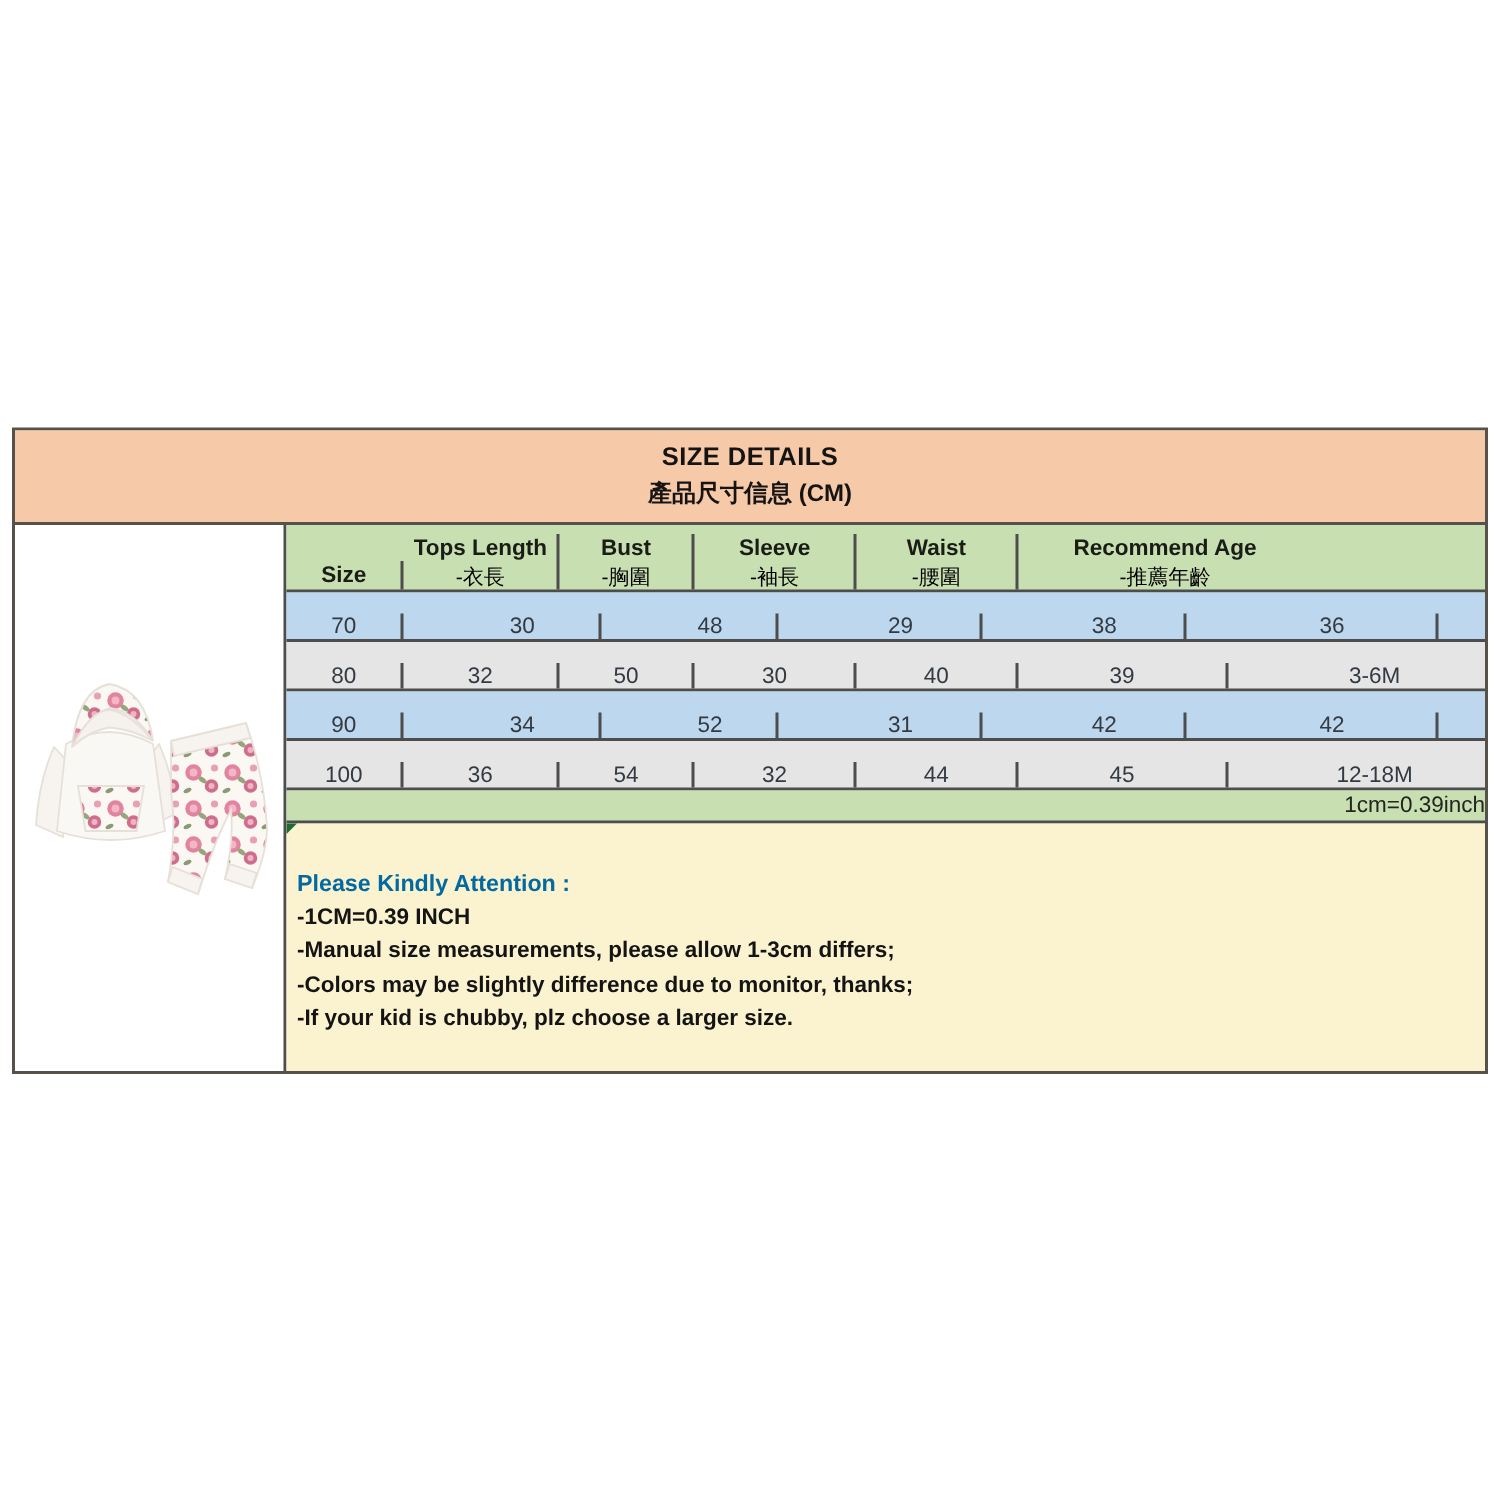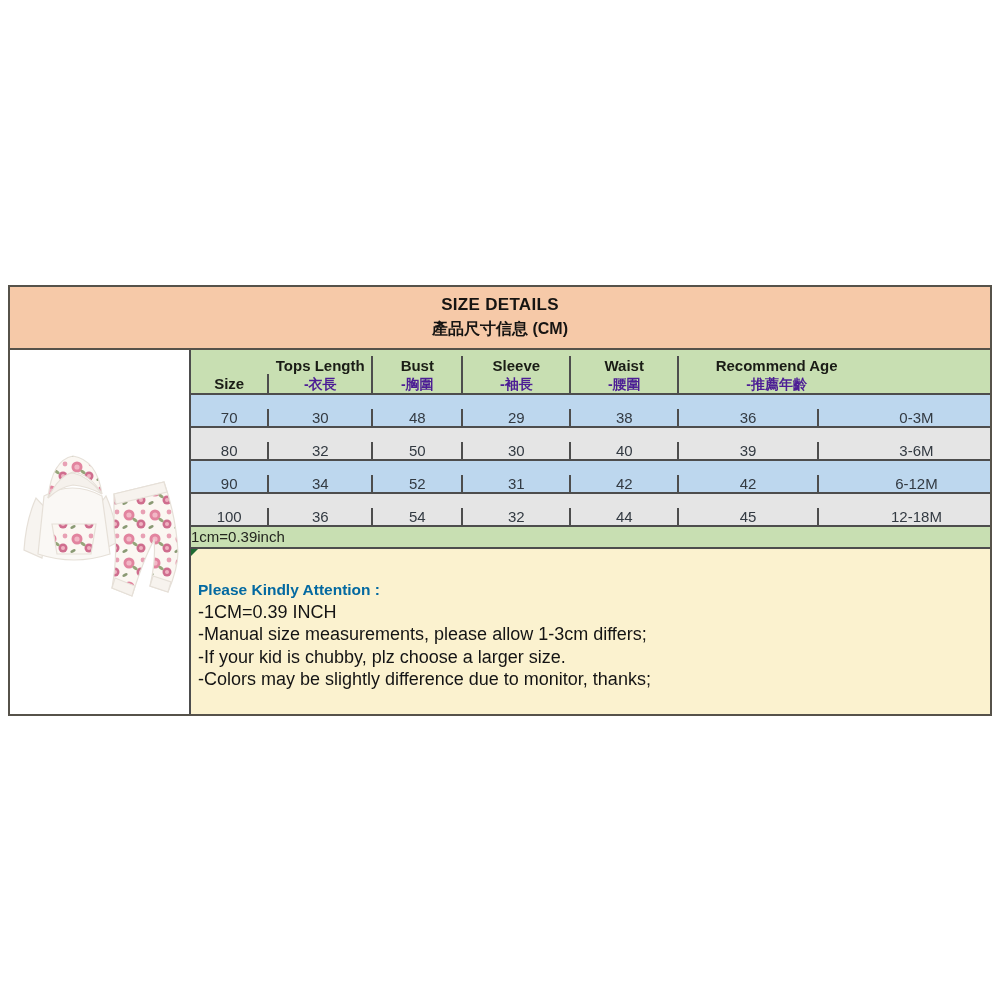--- a/index.html
+++ b/index.html
@@ -40,63 +40,63 @@
     background: #ffffff;
     display: flex; align-items: flex-start; justify-content: center;
   }
   .photo-cell svg { margin-top: 86px; }
 
   .grid { flex: 1; display: flex; flex-direction: column; }
 
   .row { display: flex; border-bottom: 2px solid #4d4d4d; align-items: flex-end; }
   .row-header { height: 45px; background: #c8dfb2; }
   .row-data   { height: 33px; }
-  .row-blue   { background: #bdd7ee; }
+  .row-blue   { background: #bdd7ee; gap: 28px; }
   .row-peach  { background: #e5e5e5; }
   .row-unit   { height: 22px; background: #c8dfb2;
-                display: flex; align-items: center; justify-content: flex-start; }
+                display: flex; align-items: center; justify-content: flex-end; padding-left: 39px; }
   .row-note   { height: 166px; background: #fbf2cf; border-bottom: none;
                 display: block; position: relative;
                 padding: 29px 8px 0 7px; }
 
   .cell {
     border-right: 2px solid #4d4d4d;
     display: flex; flex-direction: column;
     align-items: center; justify-content: center;
     text-align: center;
   }
   .cell:last-child { border-right: none; margin-left: 12px; }
   .c0 { flex: 0 0 9.8%; }
   .c1 { flex: 0 0 13.0%; }
   .c2 { flex: 0 0 11.3%; }
   .c3 { flex: 0 0 13.5%; }
   .c4 { flex: 0 0 13.5%; margin-top: 24px; }
   .c5 { flex: 0 0 17.5%; }
   .c6 { flex: 0 0 21.4%; }
 
   .h-en { font-size: 15px; font-weight: bold; color: #1a1c16; line-height: 19px; }
-  .h-zh { font-size: 14px; font-weight: bold; color: #4c1d95; line-height: 18px; }
+  .h-zh { font-size: 14px; font-weight: normal; color: #000000; line-height: 18px; }
 
   .d-val { font-size: 15px; color: #333a42; }
 
   .unit-text { font-size: 15px; color: #23251f; }
 
   
   .note-corner {
     position: absolute; top: 0; left: 0;
     width: 0; height: 0;
     border-top: 7px solid #1e6b33;
     border-right: 7px solid transparent;
   }
   .note-title {
     font-size: 15.5px; font-weight: bold; color: #0369a1;
     line-height: 23px;
   }
   .note-line {
-    font-size: 18px; font-weight: normal; color: #141414;
+    font-size: 15px; font-weight: bold; color: #141414;
     line-height: 22.5px;
   }
 </style>
 </head>
 <body>
 
 <div class="sheet">
 
   <div class="banner">
     <div class="banner-title">SIZE DETAILS</div>
@@ -270,19 +270,19 @@
 
       <div class="row row-unit">
         <span class="unit-text">1cm=0.39inch</span>
       </div>
 
       <div class="row row-note">
         <div class="note-corner"></div>
         <div class="note-title">Please Kindly Attention :</div>
         <div class="note-line">-1CM=0.39 INCH</div>
         <div class="note-line">-Manual size measurements, please allow 1-3cm differs;</div>
+        <div class="note-line">-Colors may be slightly difference due to monitor, thanks;</div>
         <div class="note-line">-If your kid is chubby, plz choose a larger size.</div>
-        <div class="note-line">-Colors may be slightly difference due to monitor, thanks;</div>
       </div>
 
     </div>
   </div>
 </div>
 
 </body></html>

